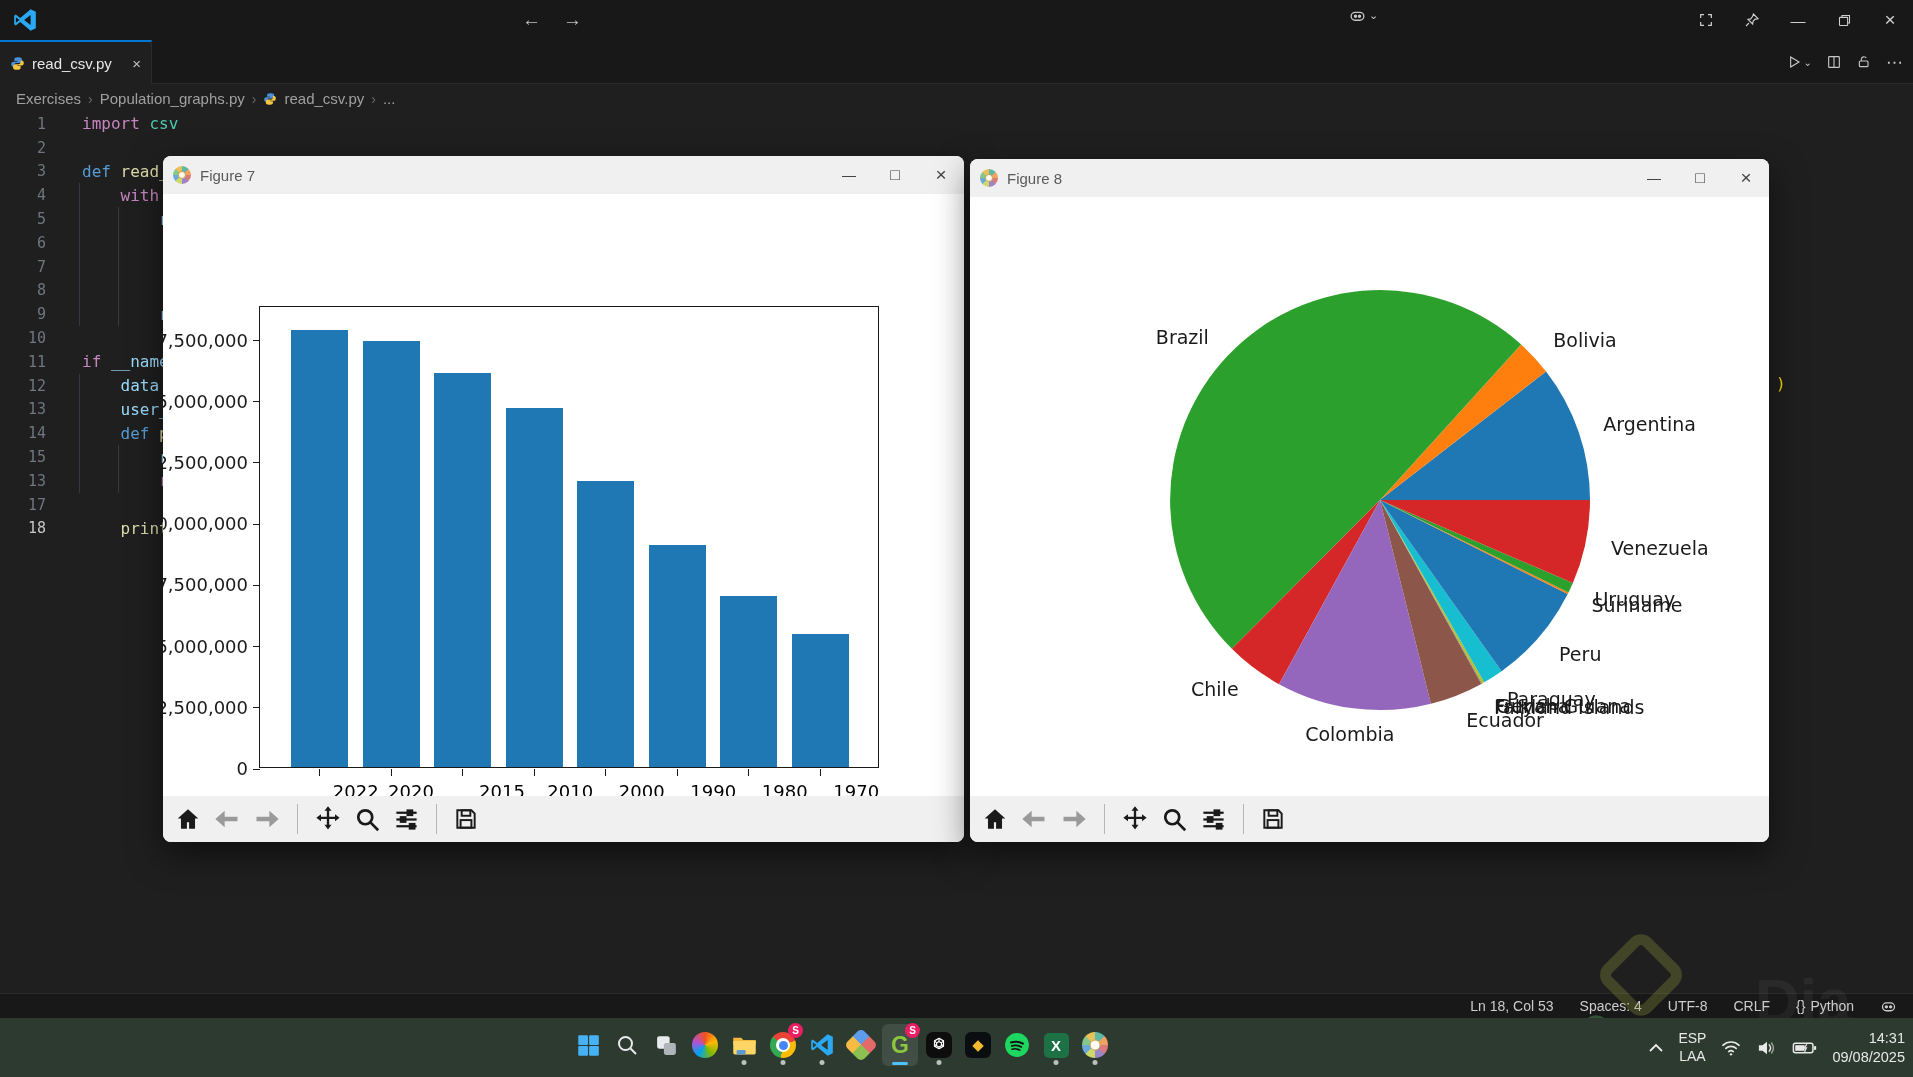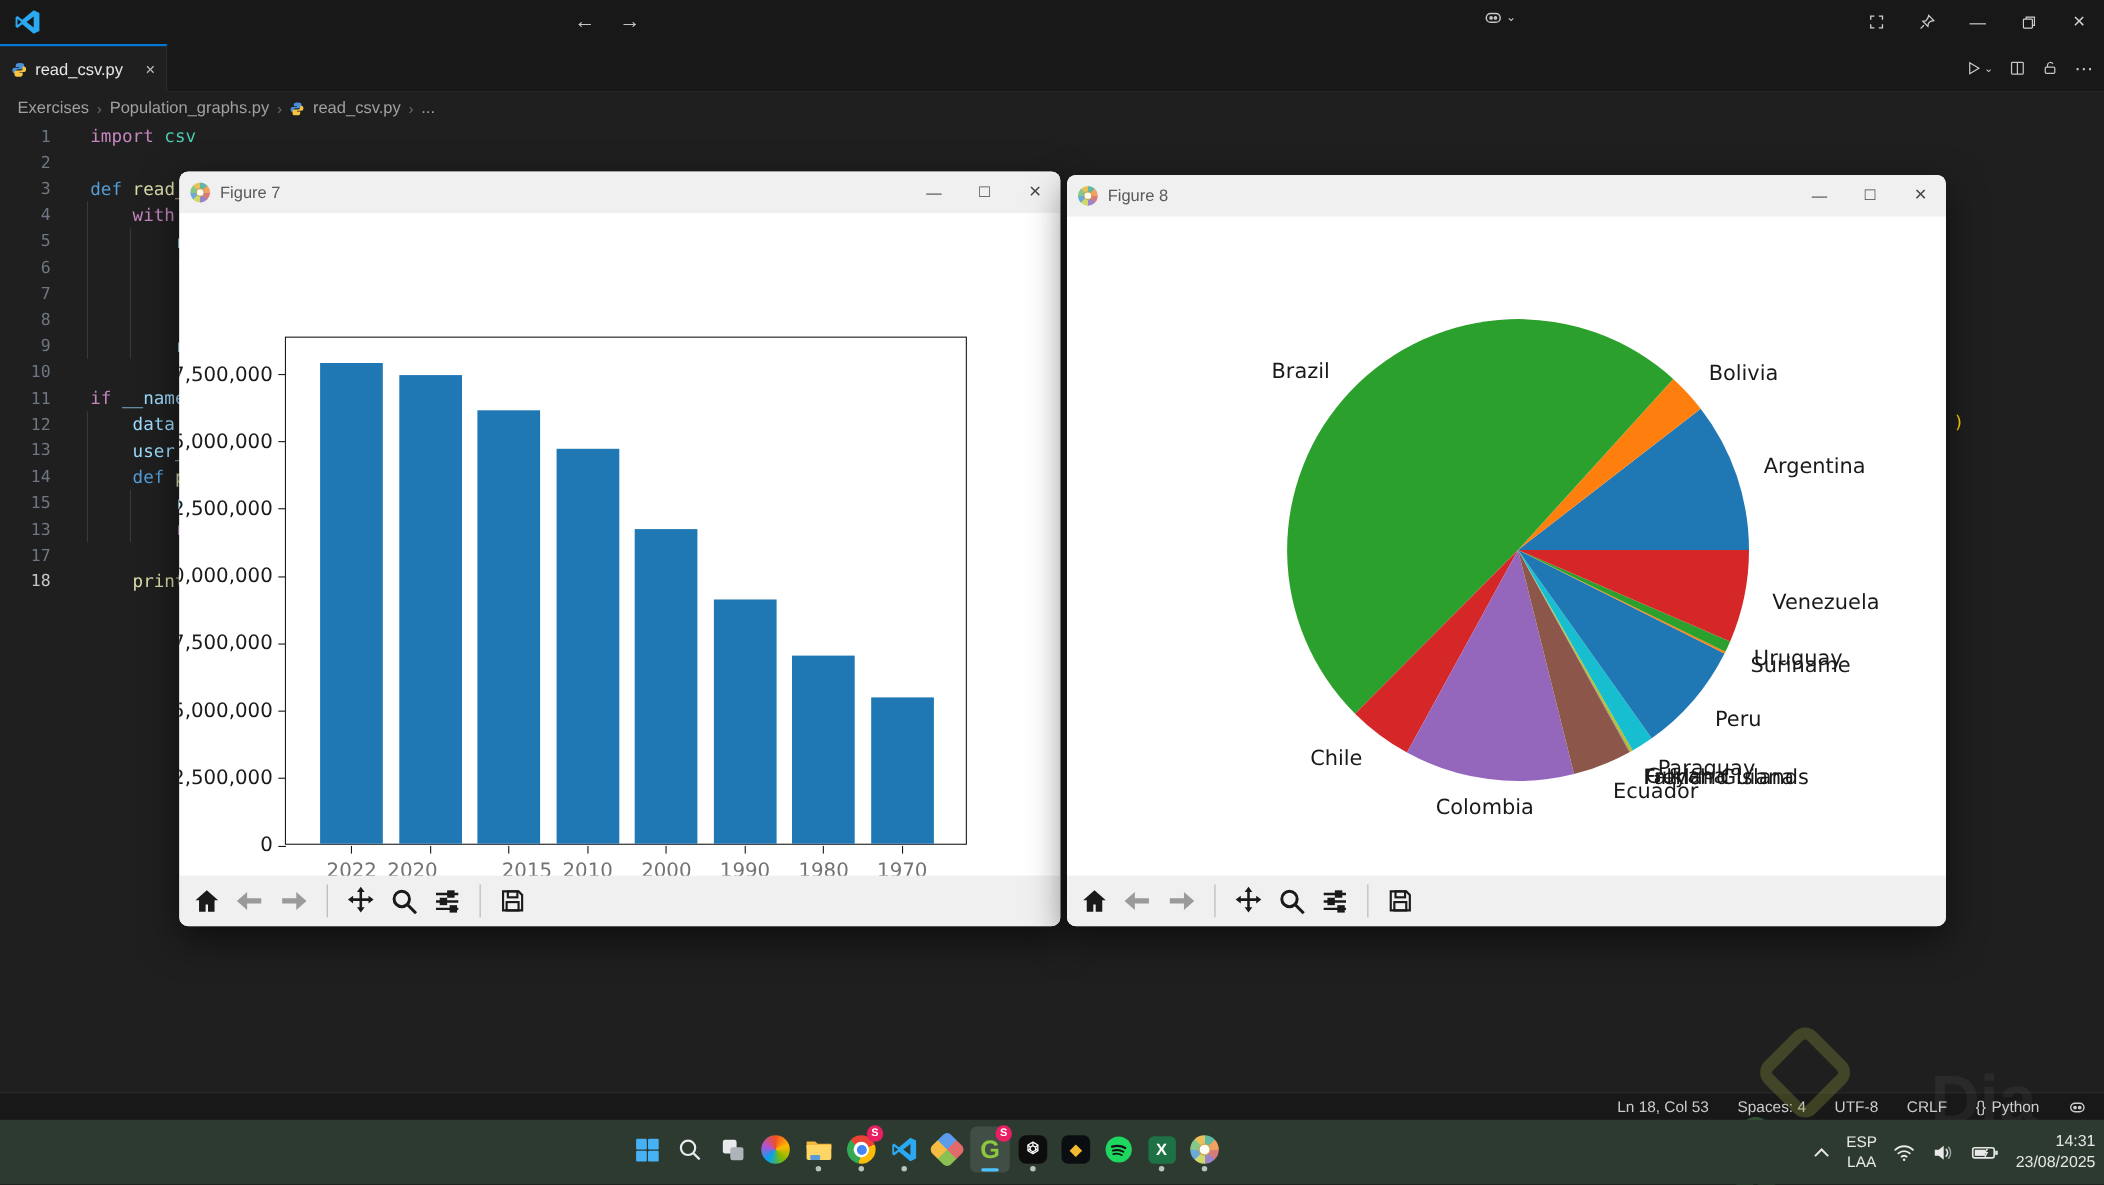--- a/index.html
+++ b/index.html
@@ -57,21 +57,21 @@
   .mtb{display:flex;align-items:center;justify-content:center;}
   .mtb-sep{width:1px;height:30px;background:#b5b5b5;margin:0 4px;}
   .fig-canvas{position:absolute;left:0;top:38px;right:0;bottom:46px;background:#ffffff;}
   
   #bar-axes{position:absolute;left:96px;top:112px;width:620px;height:462px;border:1px solid #1a1a1a;
             font-family:"DejaVu Sans",sans-serif;}
   .bar{position:absolute;bottom:0;}
   .ytick{position:absolute;width:7px;height:1px;background:#1a1a1a;left:-7px;}
   .ylab{position:absolute;white-space:nowrap;font-size:18px;color:#1a1a1a;text-align:right;}
   .xtick{position:absolute;width:1px;height:7px;background:#1a1a1a;top:462px;}
-  .xlab{position:absolute;top:474px;transform:translateX(-50%);font-size:18px;color:#737373;}
+  .xlab{position:absolute;top:474px;transform:translateX(-50%);font-size:18px;color:#000000;margin-left:36px;}
   
   .wm-diamond{position:absolute;border-style:solid;transform:rotate(45deg);border-radius:14px;}
   .wm-text{position:absolute;color:rgba(255,255,255,0.05);font-size:62px;font-weight:bold;}
   
   .taskbar{position:absolute;left:0;top:1018px;right:0;height:59px;background:#2c3a30;}
   .tb-icons{position:absolute;left:570px;top:6px;display:flex;gap:3px;}
   .tb-item{position:relative;width:36px;height:42px;display:flex;align-items:center;justify-content:center;
            border-radius:6px;}
   .tb-item.active{background:rgba(255,255,255,0.10);}
   .run-dot{position:absolute;bottom:1px;left:50%;transform:translateX(-50%);width:5px;height:5px;
@@ -296,21 +296,21 @@
           <div class="ytick" style="top: 33.0421px;"></div>
           <div class="ylab" style="right: 630px; top: 22.5421px;">17,500,000</div>
           <div class="bar" style="left: 31.25px; width: 57px; height: 437.027px; background: rgb(31, 119, 180);"></div>
           <div class="xtick" style="left: 59.25px;"></div>
           <div class="xlab" style="left: 59.75px;">2022</div>
           <div class="bar" style="left: 102.75px; width: 57px; height: 426.01px; background: rgb(31, 119, 180);"></div>
           <div class="xtick" style="left: 130.75px;"></div>
           <div class="xlab" style="left: 115px;">2020</div>
           <div class="bar" style="left: 174.25px; width: 57px; height: 394.181px; background: rgb(31, 119, 180);"></div>
           <div class="xtick" style="left: 202.25px;"></div>
-          <div class="xlab" style="left: 219px;">2015</div>
+          <div class="xlab" style="left: 206px;">2015</div>
           <div class="bar" style="left: 245.75px; width: 57px; height: 358.68px; background: rgb(31, 119, 180);"></div>
           <div class="xtick" style="left: 273.75px;"></div>
           <div class="xlab" style="left: 274.25px;">2010</div>
           <div class="bar" style="left: 317.25px; width: 57px; height: 286.455px; background: rgb(31, 119, 180);"></div>
           <div class="xtick" style="left: 345.25px;"></div>
           <div class="xlab" style="left: 345.75px;">2000</div>
           <div class="bar" style="left: 388.75px; width: 57px; height: 221.574px; background: rgb(31, 119, 180);"></div>
           <div class="xtick" style="left: 416.75px;"></div>
           <div class="xlab" style="left: 417.25px;">1990</div>
           <div class="bar" style="left: 460.25px; width: 57px; height: 171.383px; background: rgb(31, 119, 180);"></div>
@@ -571,18 +571,18 @@
           <path d="M17 4.5a9 9 0 0 1 0 11" fill="none" stroke="#9aa29c" stroke-width="1.6" stroke-linecap="round"></path>
         </svg>
       <svg width="26" height="16" viewBox="0 0 28 16" fill="none" stroke="#e8e8e8" stroke-width="1.6">
           <rect x="1.5" y="3" width="21" height="10" rx="2"></rect>
           <rect x="23.5" y="6" width="2.5" height="4" fill="#e8e8e8" stroke="none"></rect>
           <rect x="3.5" y="5" width="10" height="6" fill="#e8e8e8" stroke="none"></rect>
           <path d="M16 4l-3 4h2.5l-2 4" stroke="#e8e8e8" stroke-width="1.4" fill="none"></path>
         </svg>
       <span class="tray-clock">
         <span>14:31</span><br>
-        <span>23/08/2025</span>
+        <span>09/08/2025</span>
       </span>
     </div>
   </div>
 
 </div>
 
 </body></html>

